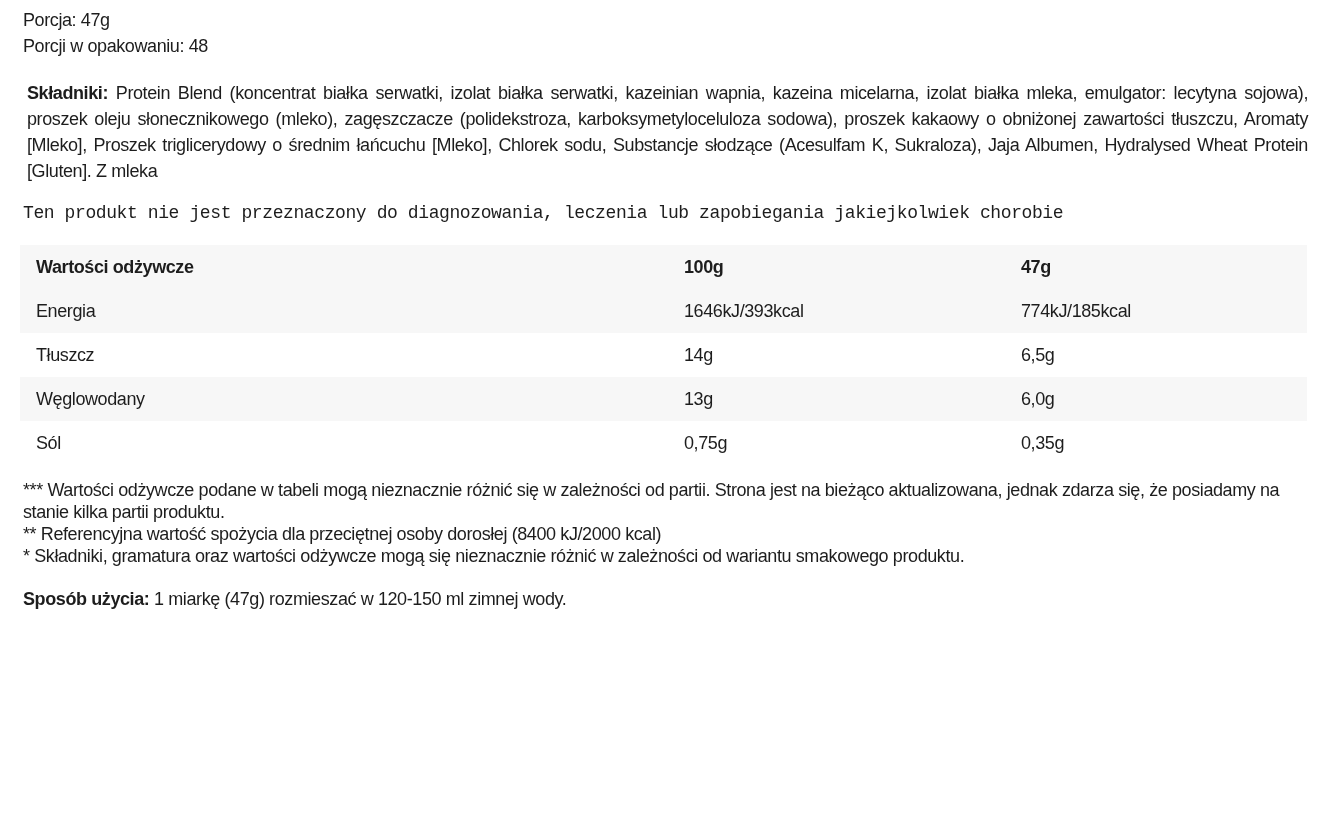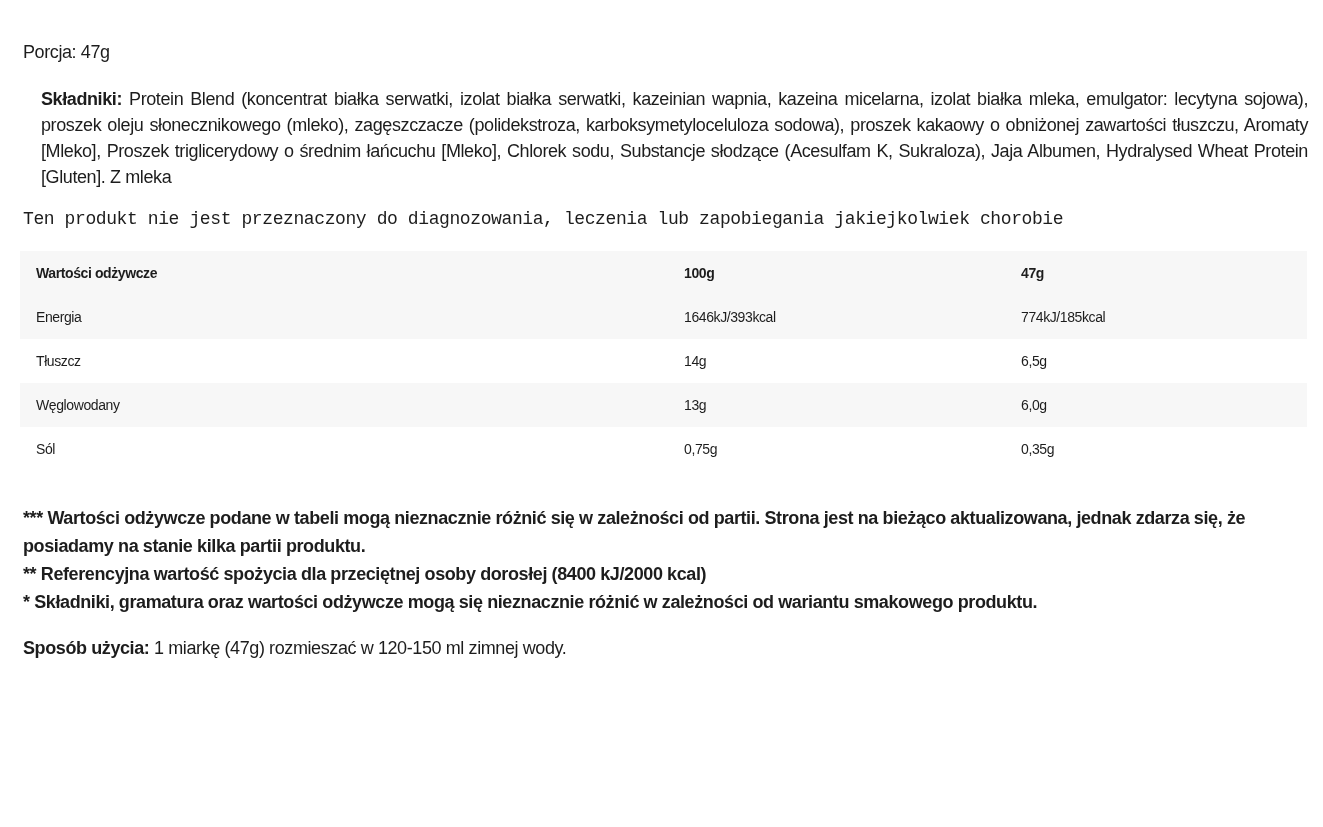--- a/index.html
+++ b/index.html
@@ -14,24 +14,23 @@
     color: #1d1d1d;
     font-family: "Liberation Sans", sans-serif;
     font-size: 18px;
     letter-spacing: -0.4px;
   }
   .wrap {
     padding: 7px 15px 0 23px;
   }
   .info-line {
     line-height: 26px;
-    margin-top: 32px;
   }
   .ingredients {
-    margin: 21px 0 0 18px;
+    margin: 21px 0 0 4px;
     text-align: justify;
     line-height: 26px;
   }
   .disclaimer {
     margin: 16px 0 0 0;
     line-height: 26px;
     font-family: Liberation Mono, monospace;
   }
   table.nutrition {
     width: 1287px;
@@ -40,45 +39,45 @@
     table-layout: fixed;
   }
   table.nutrition col.c1 { width: 664px; }
   table.nutrition col.c2 { width: 337px; }
   table.nutrition th,
   table.nutrition td {
     height: 44px;
     padding: 0;
     text-align: left;
     vertical-align: middle;
-    font-size: 14px;
+    font-size: 18px;
     font-weight: normal;
   }
   table.nutrition th { font-weight: bold; }
   table.nutrition th:first-child,
   table.nutrition td:first-child { padding-left: 16px; }
   table.nutrition thead tr,
   table.nutrition tbody tr:nth-child(odd) { background: #f7f7f7; }
   .footnotes {
-    margin-top: 33px;
-    line-height: 28px;
-    font-weight: bold;
+    margin-top: 14px;
+    line-height: 22px;
   }
   .usage {
     margin-top: 19px;
     line-height: 26px;
   }
   b { font-weight: bold; }
 </style>
 </head>
 <body>
 
 <div class="wrap">
 
   <div class="info-line">Porcja: 47g</div>
+  <div class="info-line">Porcji w opakowaniu: 48</div>
 
   <p class="ingredients"><b>Składniki:</b> <span>Protein Blend (koncentrat białka serwatki, izolat białka serwatki, kazeinian wapnia, kazeina micelarna, izolat białka mleka, emulgator: lecytyna sojowa), proszek oleju słonecznikowego (mleko), zagęszczacze (polidekstroza, karboksymetyloceluloza sodowa), proszek kakaowy o obniżonej zawartości tłuszczu, Aromaty [Mleko], Proszek triglicerydowy o średnim łańcuchu [Mleko], Chlorek sodu, Substancje słodzące (Acesulfam K, Sukraloza), Jaja Albumen, Hydralysed Wheat Protein [Gluten]. Z mleka</span></p>
 
   <p class="disclaimer">Ten produkt nie jest przeznaczony do diagnozowania, leczenia lub zapobiegania jakiejkolwiek chorobie</p>
 
   <table class="nutrition">
     <colgroup>
         <col class="c1">
         <col class="c2">
         <col class="c3">

